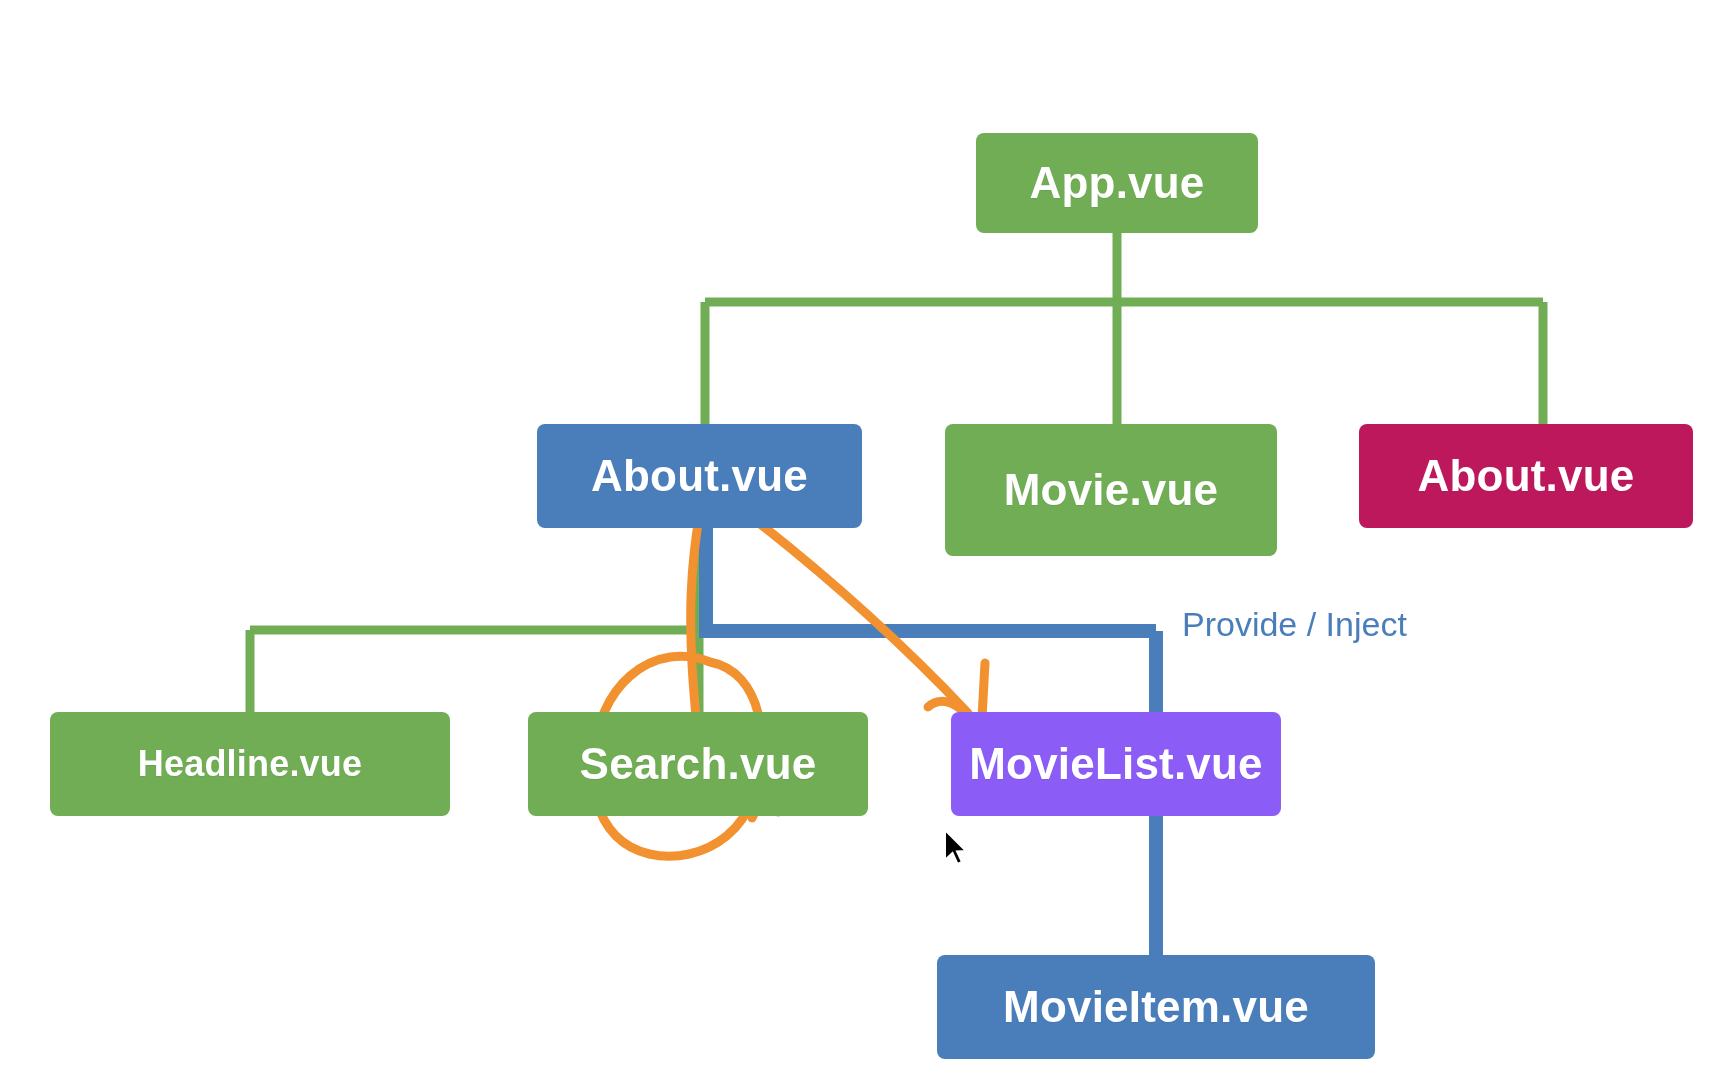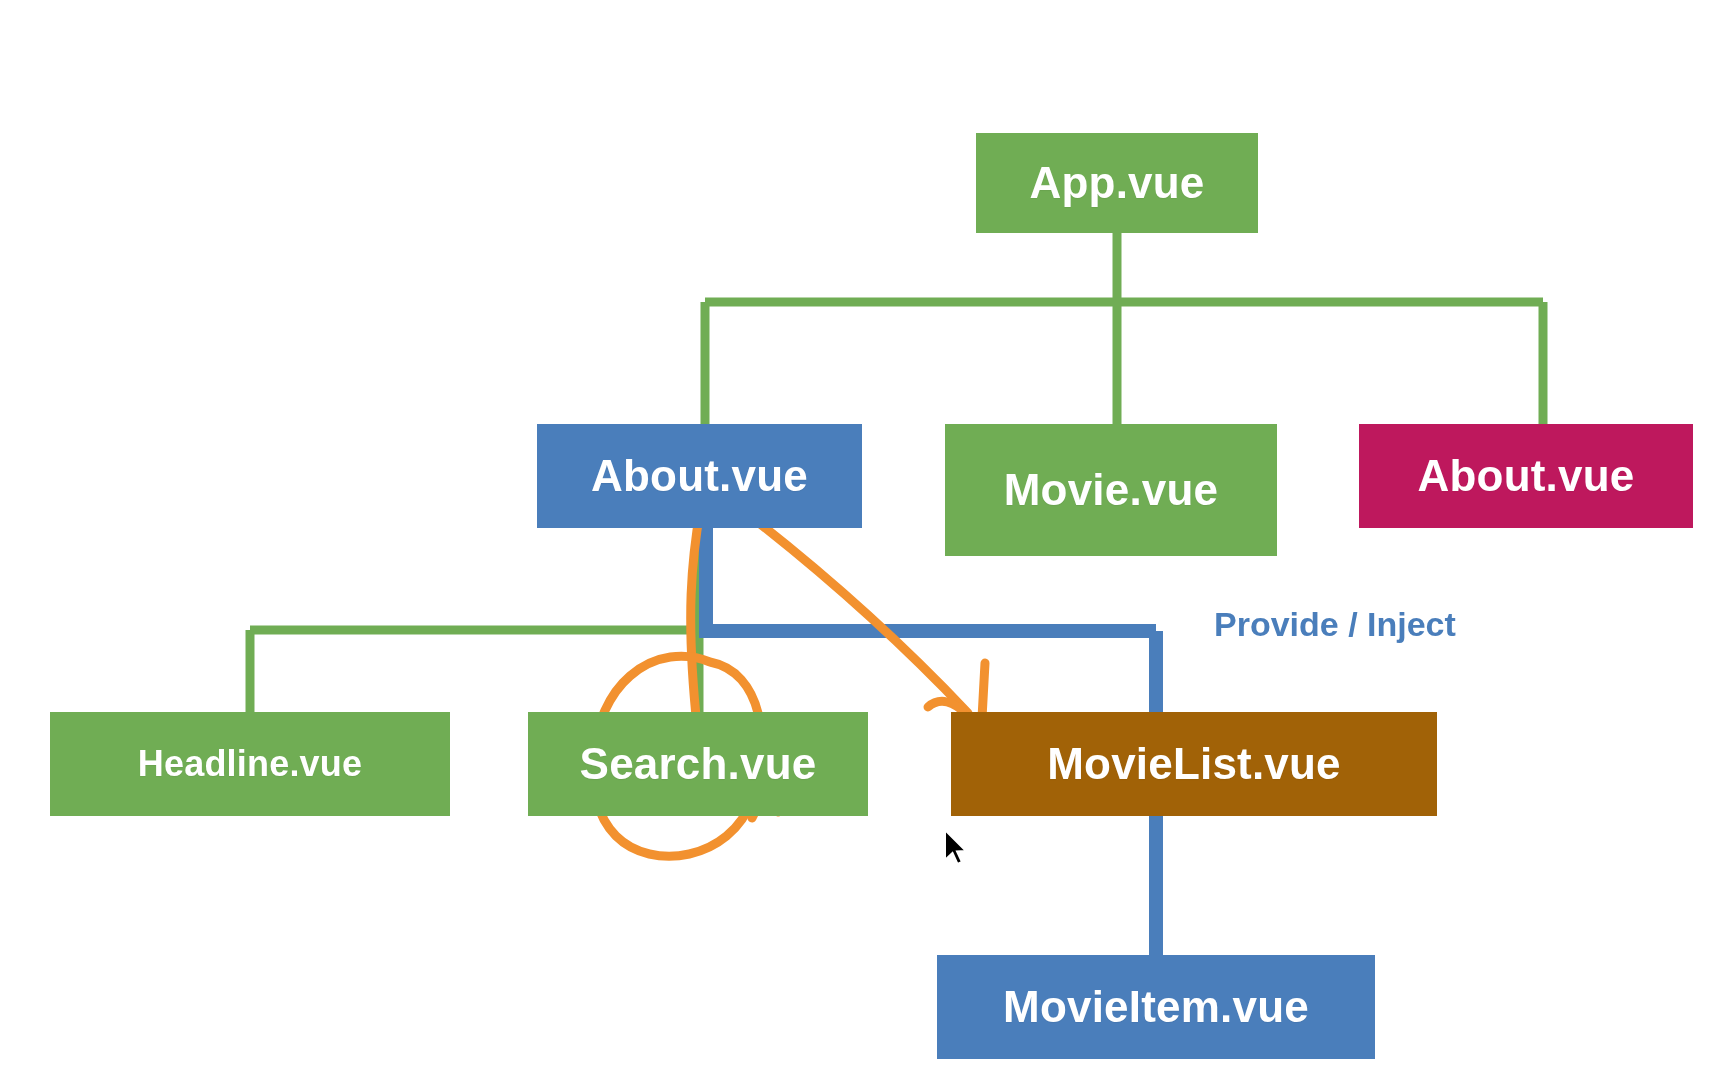--- a/index.html
+++ b/index.html
@@ -24,37 +24,36 @@
     left: 0;
     top: 0;
     width: 1712px;
     height: 1088px;
   }
   .node {
     position: absolute;
     display: flex;
     align-items: center;
     justify-content: center;
-    border-radius: 0;
+    border-radius: 8px;
     color: #ffffff;
     font-weight: bold;
     letter-spacing: 0.2px;
     box-sizing: border-box;
     z-index: 5;
     text-shadow: 0 1px 1px rgba(0,0,0,0.06);
   }
   .node-label {
     white-space: nowrap;
   }
   .annot-label {
     position: absolute;
-    font-weight: bold;
+    font-weight: normal;
     white-space: nowrap;
     z-index: 6;
-    margin-left: 32px;
   }
   #cursor {
     position: absolute;
     z-index: 40;
     pointer-events: none;
   }
 </style>
 </head>
 <body>
 
@@ -135,21 +134,21 @@
   </div>
 
   <div class="node" style="left:50px; top:712px; width:400px; height:104px; background:#70ad54; font-size:36px;">
     <span class="node-label">Headline.vue</span>
   </div>
 
   <div class="node" style="left:528px; top:712px; width:340px; height:104px; background:#70ad54; font-size:44px;">
     <span class="node-label">Search.vue</span>
   </div>
 
-  <div class="node" style="left:951px; top:712px; width:486px; height:104px; background:#a16207; font-size:44px;justify-content:center;">
+  <div class="node" style="left:951px; top:712px; width:330px; height:104px; background:#8b5cf6; font-size:44px;justify-content:center;">
     <span class="node-label">MovieList.vue</span>
   </div>
 
   <div class="node" style="left:937px; top:955px; width:438px; height:104px; background:#4a7ebb; font-size:44px;justify-content:center;">
     <span class="node-label">MovieItem.vue</span>
   </div>
 
   <div class="annot-label" style="left:1182px; top:605px; color:#4a7ebb; font-size:34px;">
     <span>Provide / Inject</span>
   </div>

